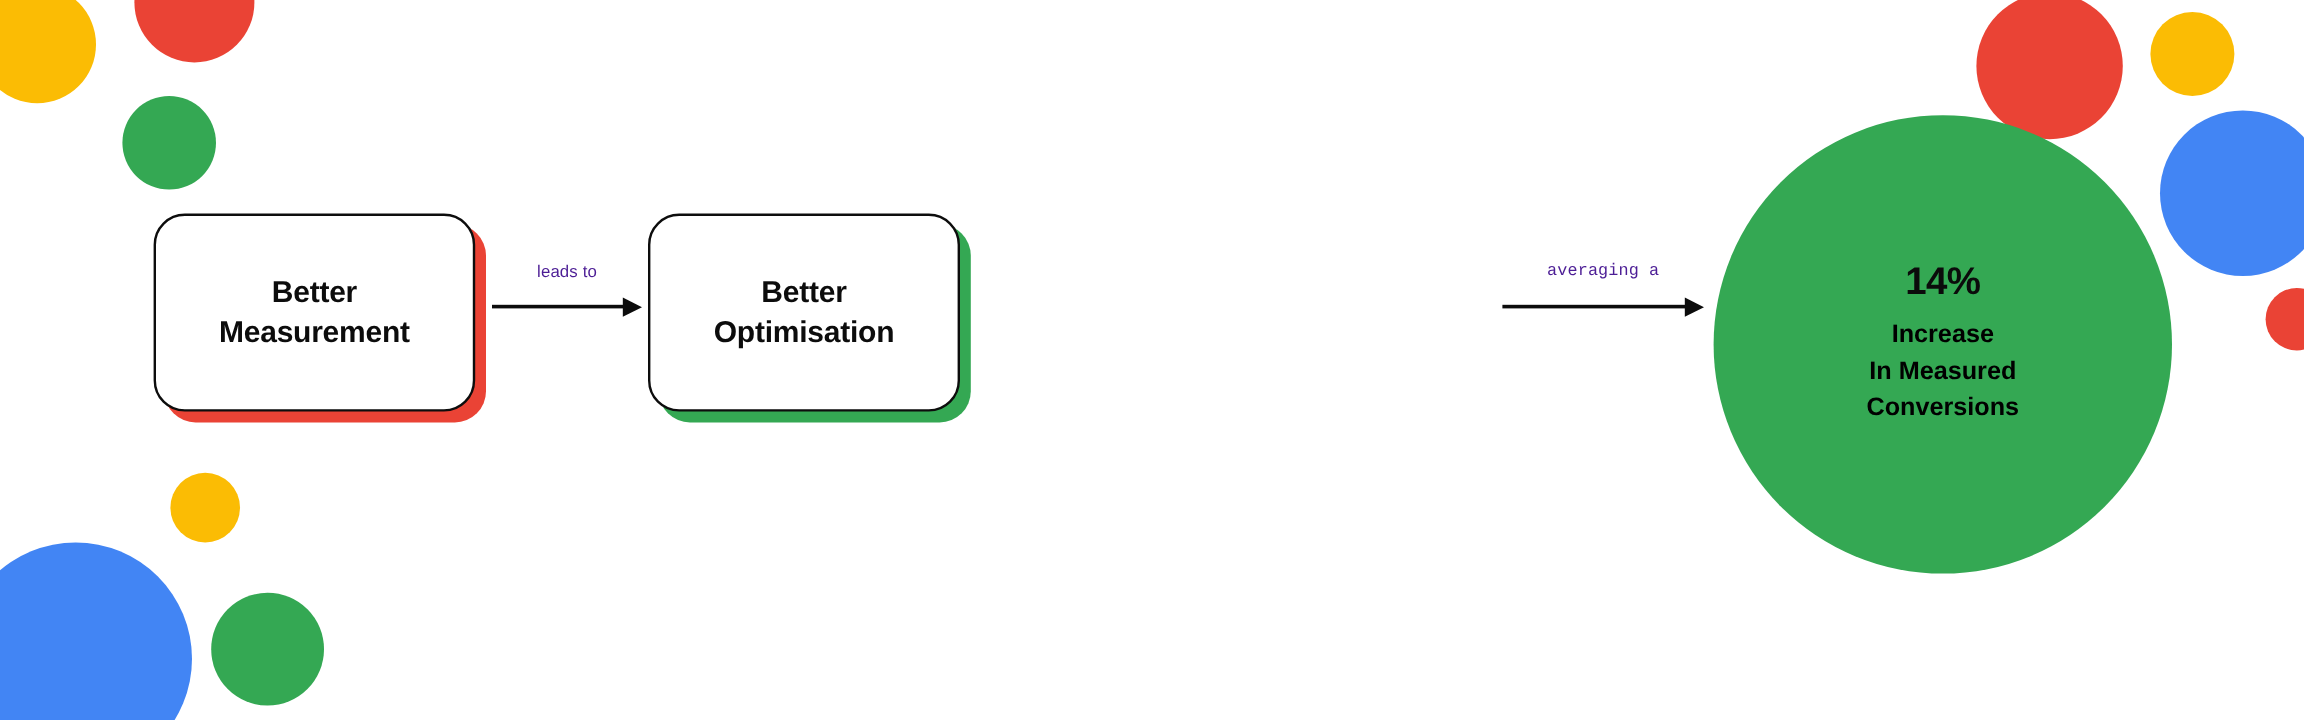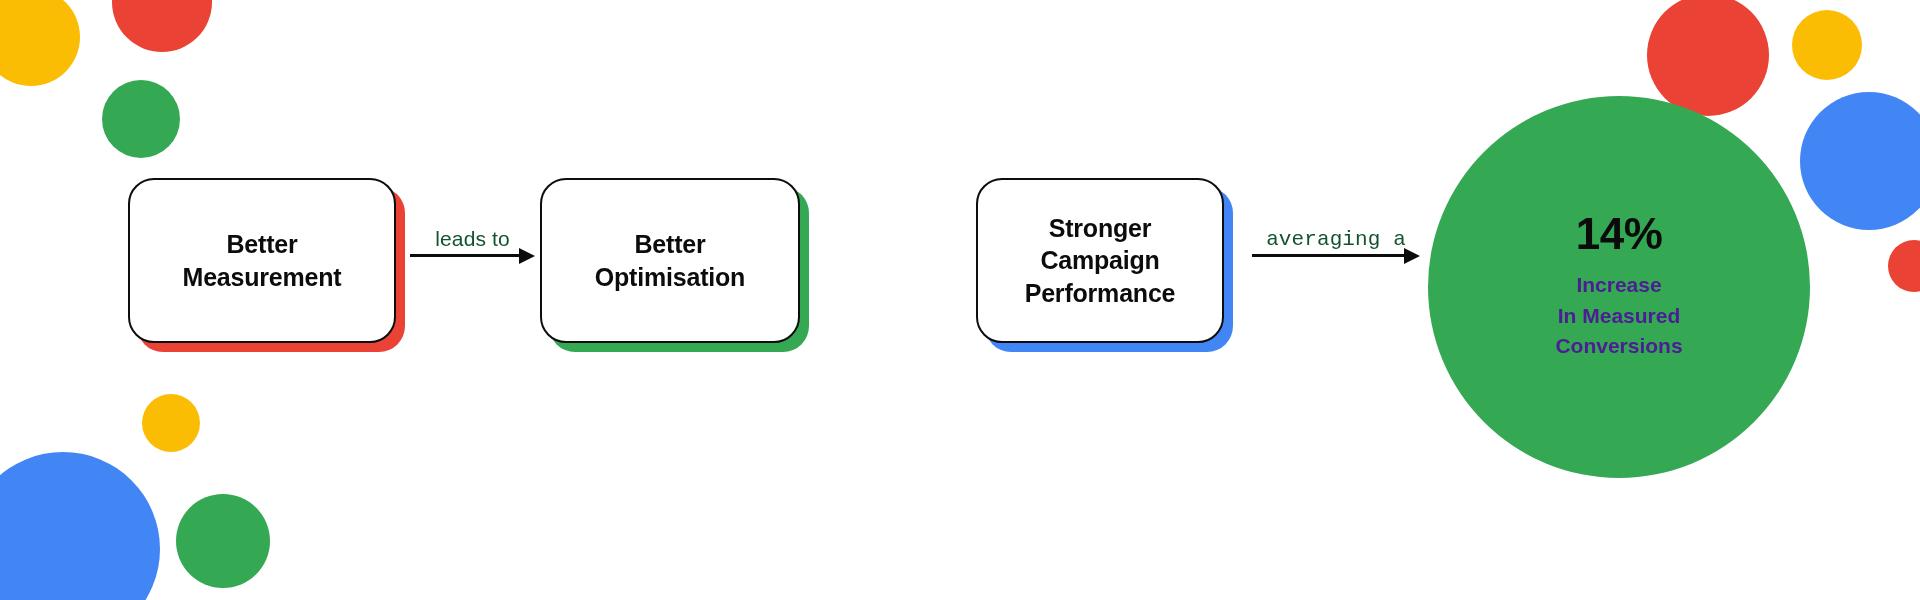--- a/index.html
+++ b/index.html
@@ -75,23 +75,23 @@
 
   
   .conn {
     position: absolute;
     height: 70px;
   }
   .conn .conn-label {
     position: absolute;
     left: 50%;
     transform: translateX(-50%);
-    bottom: 19px;
-    font-size: 21px;
-    color: #14532d;
+    bottom: 36px;
+    font-size: 14px;
+    color: #4c1d95;
     white-space: nowrap;
     letter-spacing: 0.1px;
   }
   .conn .conn-line {
     position: absolute;
     left: 0;
     right: 14px;
     bottom: 13px;
     height: 3px;
     background: #0c0c0c;
@@ -112,31 +112,31 @@
     position: absolute;
     border-radius: 50%;
     display: flex;
     flex-direction: column;
     align-items: center;
     justify-content: center;
     text-align: center;
   }
   #result-pct {
     font-weight: 700;
-    font-size: 44px;
+    font-size: 32px;
     color: #0b0b0b;
     line-height: 1;
     margin-bottom: 14px;
     letter-spacing: -0.5px;
   }
   #result-sub {
     font-weight: 700;
     font-size: 21px;
     line-height: 1.45;
-    color: #4c1d95;
+    color: #000000;
     white-space: pre-line;
   }
 </style>
 </head>
 <body>
 
 <div id="stage">
 
   <div id="decor-layer">
       <div class="dot" style="left: -18px; top: -12px; width: 98px; height: 98px; background: rgb(251, 188, 4);"></div>
@@ -159,28 +159,20 @@
 Measurement</div>
         </div>
       </div>
       <div class="node-wrap" style="left: 540px; top: 178px; width: 260px; height: 165px;">
         <div class="node-shadow" style="background: rgb(52, 168, 83);"></div>
         <div class="node-card">
           <div class="node-label">Better
 Optimisation</div>
         </div>
       </div>
-      <div class="node-wrap" style="left: 976px; top: 178px; width: 248px; height: 165px;">
-        <div class="node-shadow" style="background: rgb(66, 133, 244);"></div>
-        <div class="node-card">
-          <div class="node-label">Stronger
-Campaign
-Performance</div>
-        </div>
-      </div>
       <div class="conn" style="left: 410px; top: 200px; width: 125px;">
         <div class="conn-label">leads to</div>
         <div class="conn-line"></div>
         <div class="conn-head"></div>
       </div>
       <div class="conn" style="left: 1252px; top: 200px; width: 168px; font-family: Liberation Mono, monospace;">
         <div class="conn-label">averaging a</div>
         <div class="conn-line"></div>
         <div class="conn-head"></div>
       </div>

